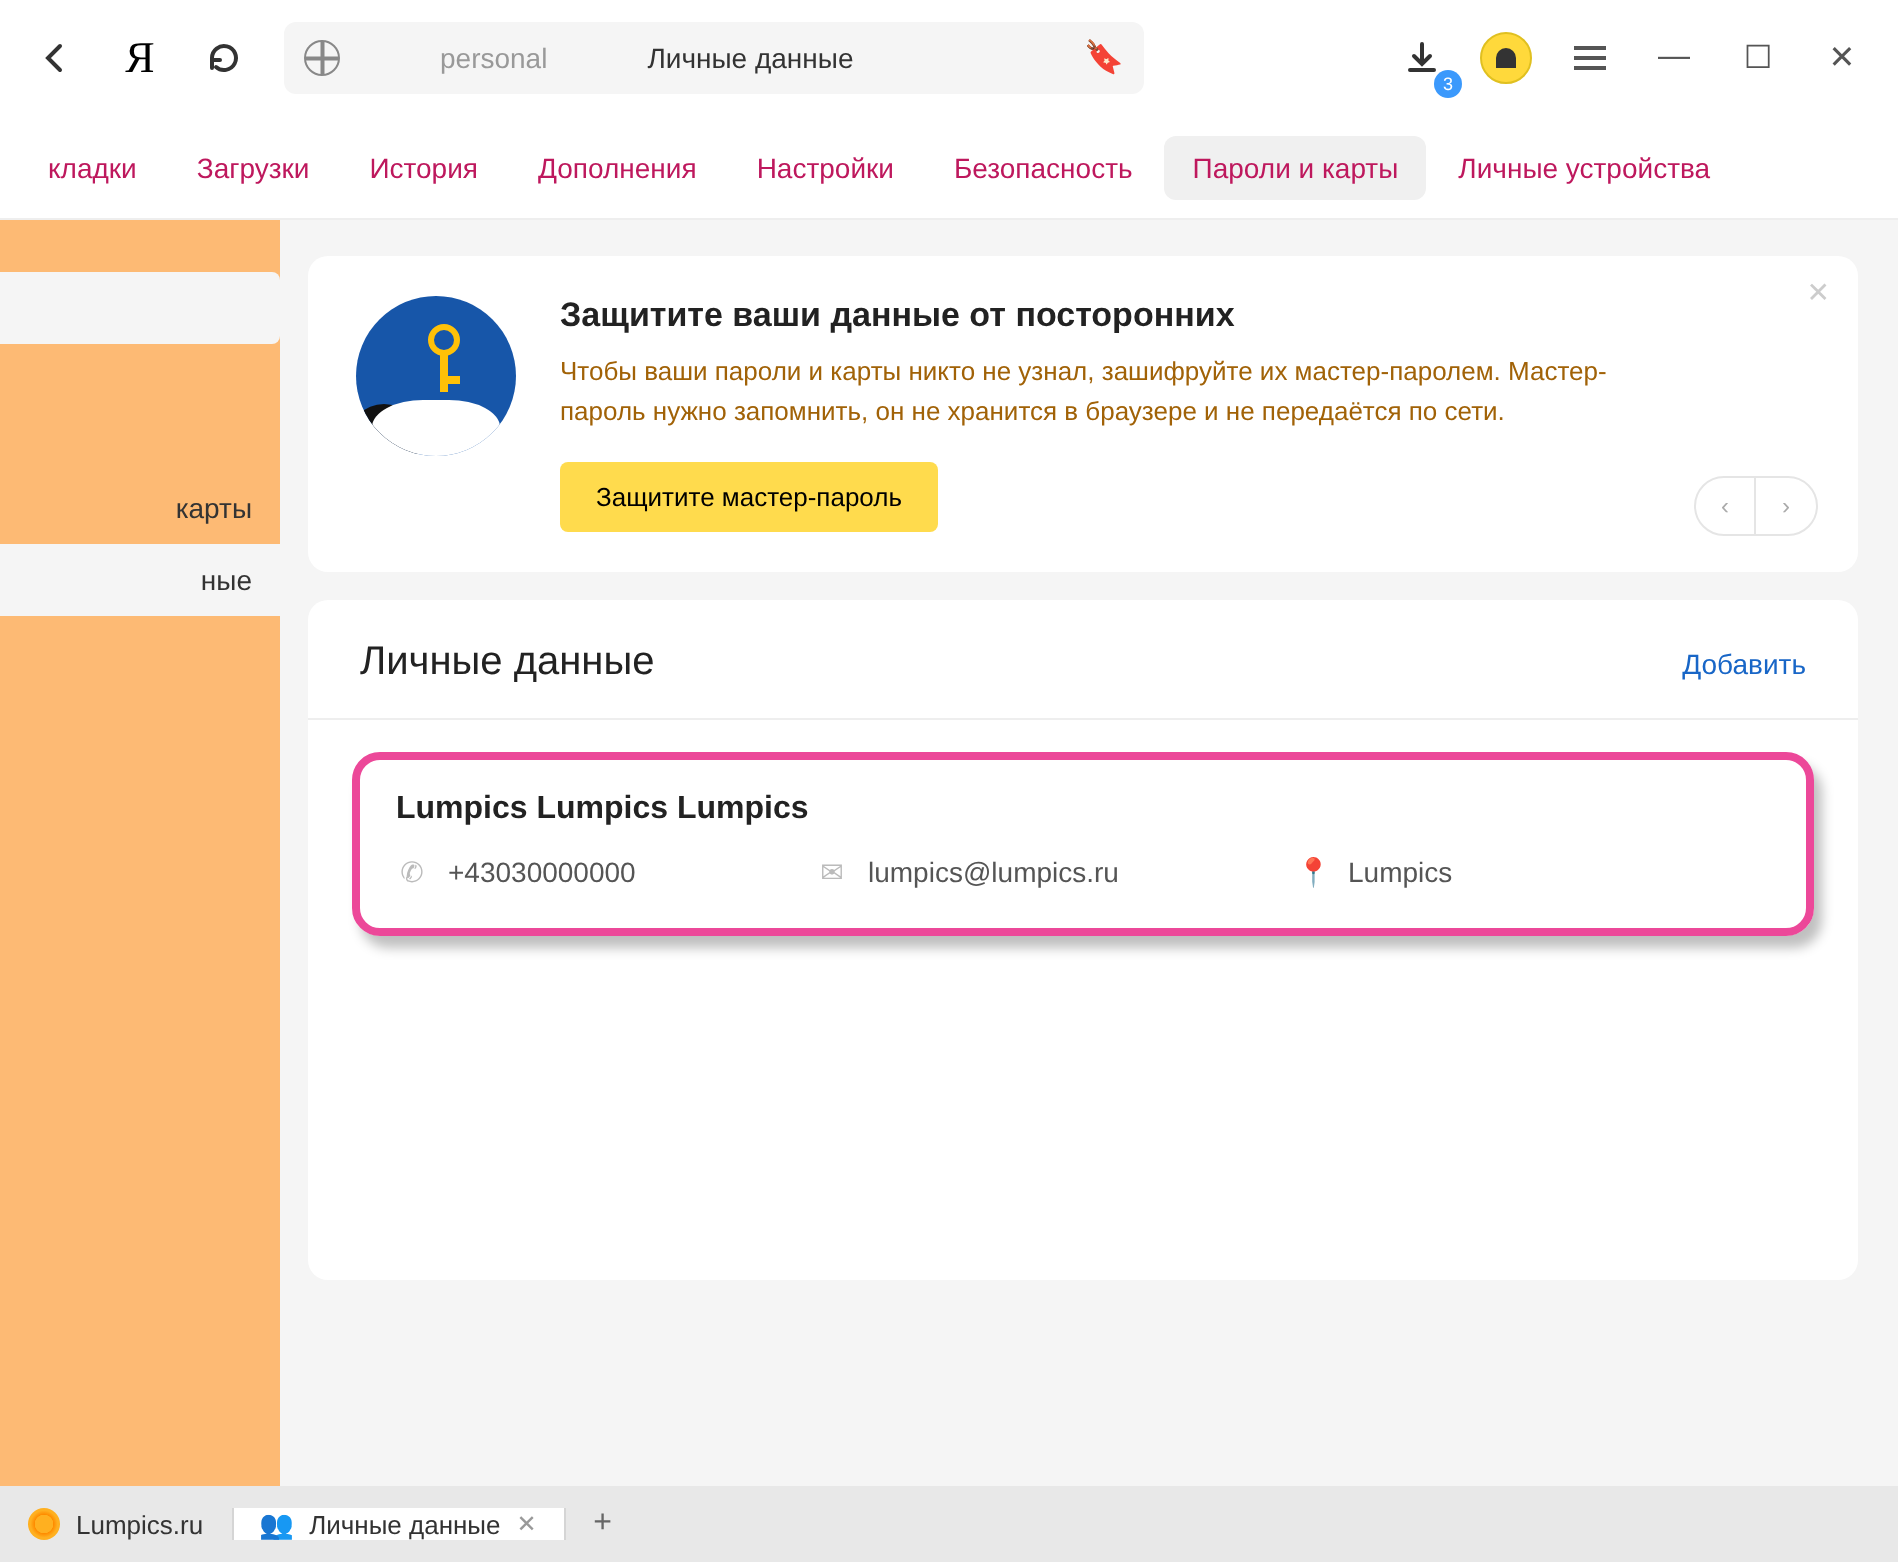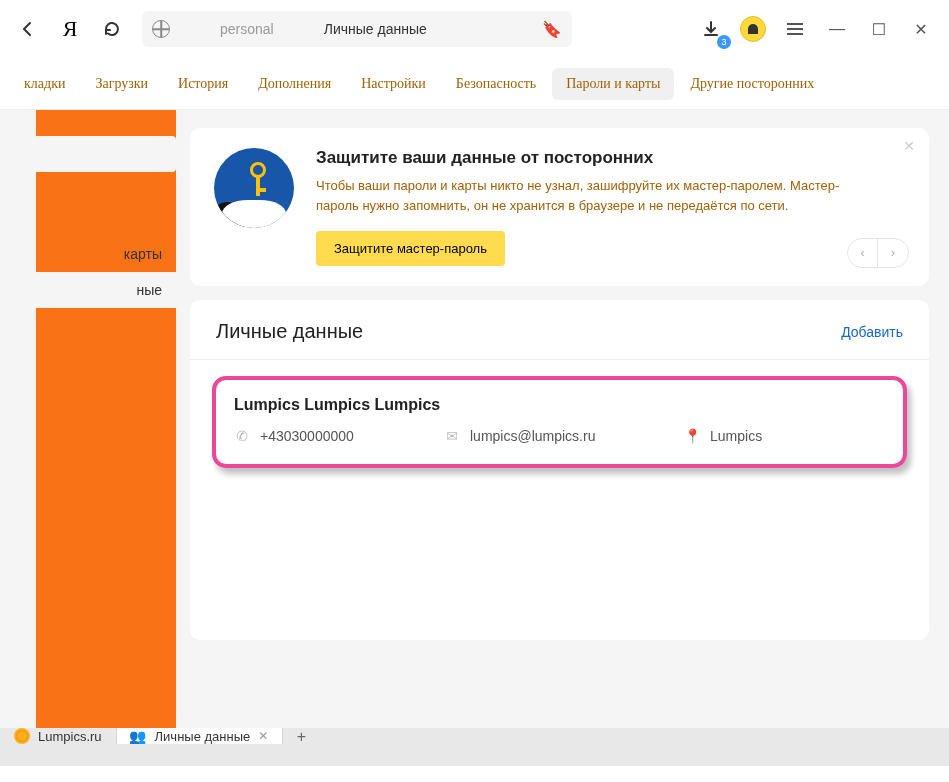--- a/index.html
+++ b/index.html
@@ -20,26 +20,26 @@
 .download-wrap { position: relative; }
 .download-badge { position: absolute; bottom: -2px; right: -2px; background: #3b99fc; color: #fff; border-radius: 50%; width: 14px; height: 14px; font-size: 9px; display: flex; align-items: center; justify-content: center; }
 .avatar { width: 26px; height: 26px; border-radius: 50%; background: #ffd93b; border: 1px solid #e0c020; display: flex; align-items: center; justify-content: center; }
 .avatar-inner { width: 10px; height: 10px; border-radius: 50% 50% 0 0; background: #333; }
 .hamburger { display: flex; flex-direction: column; gap: 3px; }
 .hamburger span { width: 16px; height: 2px; background: #555; }
 .win-btn { font-size: 16px; color: #555; }
 
 
 .settings-nav { display: flex; align-items: center; height: 52px; padding: 0 10px; background: #fff; border-bottom: 1px solid #eee; gap: 2px; }
-.nav-item { padding: 8px 14px; font-size: 14px; color: #a16207; cursor: pointer; border-radius: 6px; font-family: Liberation Serif, serif; }
+.nav-item { padding: 8px 14px; font-size: 14px; color: #be185d; cursor: pointer; border-radius: 6px; }
 .nav-item.active { background: #f0f0f0; }
 
 
 .main { display: flex; height: calc(100% - 58px - 52px - 38px); background: #f5f5f5; }
-.sidebar { width: 140px; background: #f97316; padding-top: 26px; margin-left: 36px; }
+.sidebar { width: 140px; background: #fdba74; padding-top: 26px; }
 .sidebar-placeholder { height: 36px; background: #f5f5f5; margin: 0 0 64px 0; border-radius: 0 4px 4px 0; }
 .side-item { padding: 10px 14px; font-size: 14px; color: #333; cursor: pointer; text-align: right; }
 .side-item.active { background: #f5f5f5; }
 .content { flex: 1; padding: 18px 20px 18px 14px; overflow-y: auto; }
 
 
 .banner { background: #fff; border-radius: 10px; padding: 20px 24px; display: flex; gap: 22px; position: relative; margin-bottom: 14px; }
 .banner-close { position: absolute; top: 10px; right: 14px; color: #ccc; font-size: 14px; cursor: pointer; }
 .banner-icon { width: 80px; height: 80px; border-radius: 50%; background: #1756a9; position: relative; overflow: hidden; flex-shrink: 0; }
 .key-body { position: absolute; top: 14px; left: 36px; width: 16px; height: 16px; border: 3px solid #ffc107; border-radius: 50%; }
@@ -64,21 +64,21 @@
 .entry { border: 4px solid #ec4899; border-radius: 14px; padding: 16px 18px 20px; box-shadow: 4px 6px 6px rgba(0,0,0,0.25); }
 .entry-name { font-size: 16px; font-weight: 700; color: #222; margin-bottom: 14px; }
 .entry-row { display: flex; gap: 10px; }
 .entry-field { display: flex; align-items: center; gap: 10px; font-size: 14px; color: #555; }
 .entry-field .ico { color: #bbb; font-size: 14px; width: 16px; text-align: center; }
 .ef-phone { flex: 0 0 200px; }
 .ef-email { flex: 0 0 230px; }
 .ef-addr { flex: 1; }
 
 
-.tabbar { position: absolute; bottom: 16px; left: 0; right: 0; height: 38px; background: #e8e8e8; display: flex; align-items: flex-start; }
+.tabbar { position: absolute; bottom: 1px; left: 0; right: 0; height: 38px; background: #e8e8e8; display: flex; align-items: center; }
 .tab { display: flex; align-items: center; gap: 8px; padding: 0 14px; font-size: 13px; color: #333; background: #e8e8e8; cursor: pointer; max-width: 200px; border-right: 1px solid #d5d5d5; }
 .tab.active { background: #fff; }
 .tab .favicon { width: 16px; height: 16px; }
 .fav-orange { background: radial-gradient(circle, #ffb020 40%, #ff8c00 42%, #ffb020 60%); border-radius: 50%; }
 .fav-dark { display: flex; align-items: center; justify-content: center; font-size: 14px; color: #333; }
 .tab-close { margin-left: auto; color: #999; font-size: 12px; }
 .newtab { width: 36px; display: flex; align-items: center; justify-content: center; color: #666; font-size: 16px; cursor: pointer; }
 
 svg { display: block; }
 </style>
@@ -131,21 +131,21 @@
 </div>
 
 <div class="settings-nav">
   <div class="nav-item">кладки</div>
   <div class="nav-item">Загрузки</div>
   <div class="nav-item">История</div>
   <div class="nav-item">Дополнения</div>
   <div class="nav-item">Настройки</div>
   <div class="nav-item">Безопасность</div>
   <div class="nav-item active">Пароли и карты</div>
-  <div class="nav-item">Другие посторонних</div>
+  <div class="nav-item">Личные устройства</div>
 </div>
 
 <div class="main">
   <div class="sidebar">
     <div class="sidebar-placeholder"></div>
     <div class="side-item">карты</div>
     <div class="side-item active">ные</div>
   </div>
 
   <div class="content">

